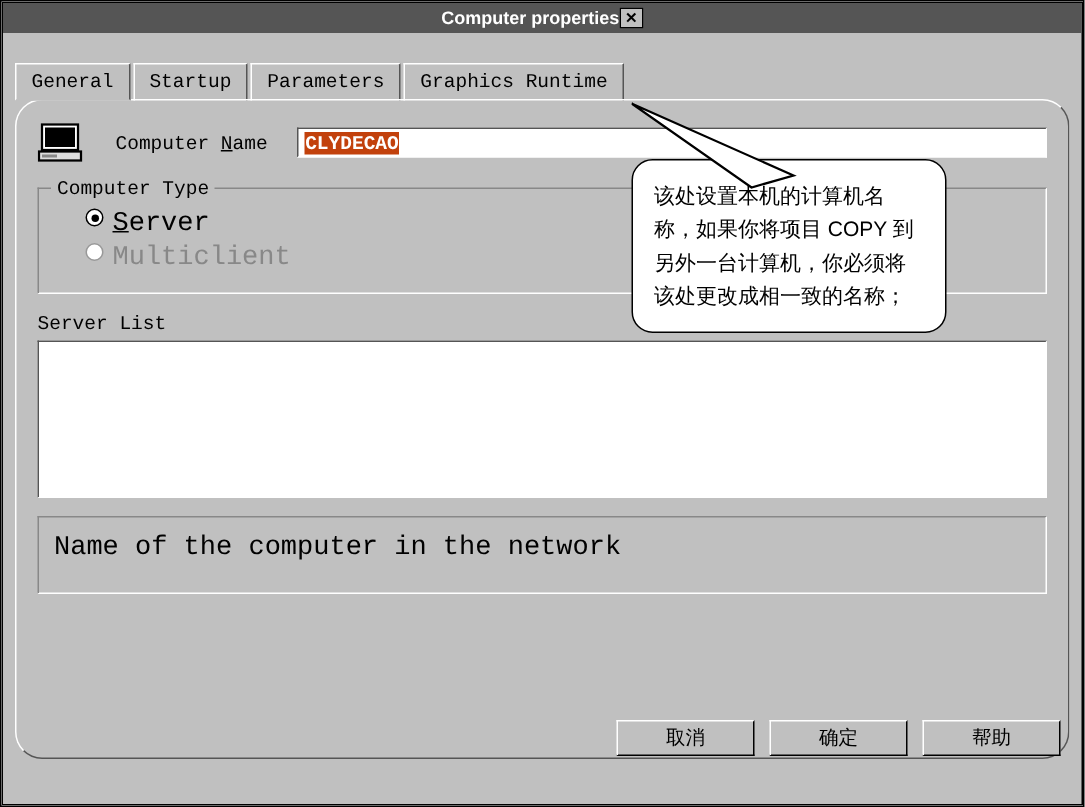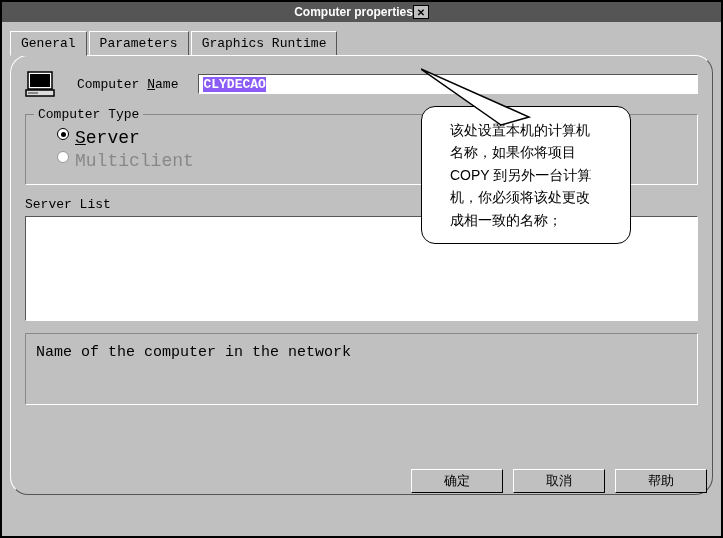--- a/index.html
+++ b/index.html
@@ -37,20 +37,21 @@
   display: flex;
   align-items: center;
   justify-content: center;
   font-size: 10px;
   font-weight: bold;
   color: #000;
 }
 .content-area {
   padding: 8px;
   position: relative;
+  margin-top: 11px;
 }
 .tabs {
   display: flex;
   position: relative;
   top: 1px;
 }
 .tab {
   border-top: 1px solid #fff;
   border-left: 1px solid #fff;
   border-right: 1px solid #555;
@@ -97,21 +98,21 @@
   border-left: 1px solid #555;
   border-right: 1px solid #fff;
   border-bottom: 1px solid #fff;
   background: #fff;
   padding: 2px 4px;
   font-family: "Courier New", monospace;
   font-size: 13px;
   font-weight: bold;
 }
 .text-input .selected {
-  background: #8b5cf6;
+  background: #c2410c;
   color: #fff;
 }
 .fieldset {
   border-top: 1px solid #888;
   border-left: 1px solid #888;
   border-right: 1px solid #fff;
   border-bottom: 1px solid #fff;
   padding: 10px 31px;
   margin-bottom: 12px;
   position: relative;
@@ -165,23 +166,23 @@
   border-bottom: 1px solid #fff;
   height: 105px;
   margin-bottom: 12px;
 }
 .desc-box {
   border-top: 1px solid #888;
   border-left: 1px solid #888;
   border-right: 1px solid #fff;
   border-bottom: 1px solid #fff;
   padding: 10px;
-  height: 72px;
-  font-family: "Courier New", monospace;
-  font-size: 15px;
+  height: 52px;
+  font-family: "Courier New", monospace;
+  font-size: 18px;
 }
 .button-row {
   position: absolute;
   bottom: 10px;
   right: 14px;
   display: flex;
   gap: 10px;
 }
 .btn {
   border-top: 1px solid #fff;
@@ -197,21 +198,21 @@
   font-size: 13px;
 }
 .callout {
   position: absolute;
   top: 105px;
   left: 420px;
   width: 210px;
   background: #fff;
   border: 1.5px solid #000;
   border-radius: 14px;
-  padding: 12px 28px;
+  padding: 12px 14px;
   font-size: 14px;
   line-height: 1.6;
   z-index: 10;
 }
 .callout-pointer {
   position: absolute;
   top: 66px;
   left: 420px;
   z-index: 11;
 }
@@ -224,20 +225,21 @@
   <div class="titlebar">
     <span>Computer properties</span>
     <div class="close-btn">
       <span>✕</span>
     </div>
   </div>
 
   <div class="content-area">
     <div class="tabs">
       <div class="tab active"><span>General</span></div>
+      <div class="tab"><span>Startup</span></div>
       <div class="tab"><span>Parameters</span></div>
       <div class="tab"><span>Graphics Runtime</span></div>
     </div>
 
     <div class="tab-panel">
       <div class="row-name">
         <span class="computer-icon">
           <svg viewBox="0 0 32 28" width="32" height="28">
             <rect x="3" y="2" width="24" height="17" fill="#fff" stroke="#000" stroke-width="1.5"></rect>
             <rect x="5" y="4" width="20" height="13" fill="#000"></rect>
@@ -266,24 +268,24 @@
       <div class="section-title">Server List</div>
       <div class="listbox"></div>
 
       <div class="desc-box">
         <span>Name of the computer in the network</span>
       </div>
     </div>
 
     <div class="button-row">
       <div class="btn">
+          <span>取消</span>
+        </div>
+      <div class="btn">
           <span>确定</span>
-        </div>
-      <div class="btn">
-          <span>取消</span>
         </div>
       <div class="btn">
           <span>帮助</span>
         </div>
     </div>
   </div>
 </div>
 
 <svg class="callout-pointer" width="130" height="60">
   <polygon points="0,2 108,50 80,58" fill="#fff" stroke="#000" stroke-width="1.5"></polygon>

